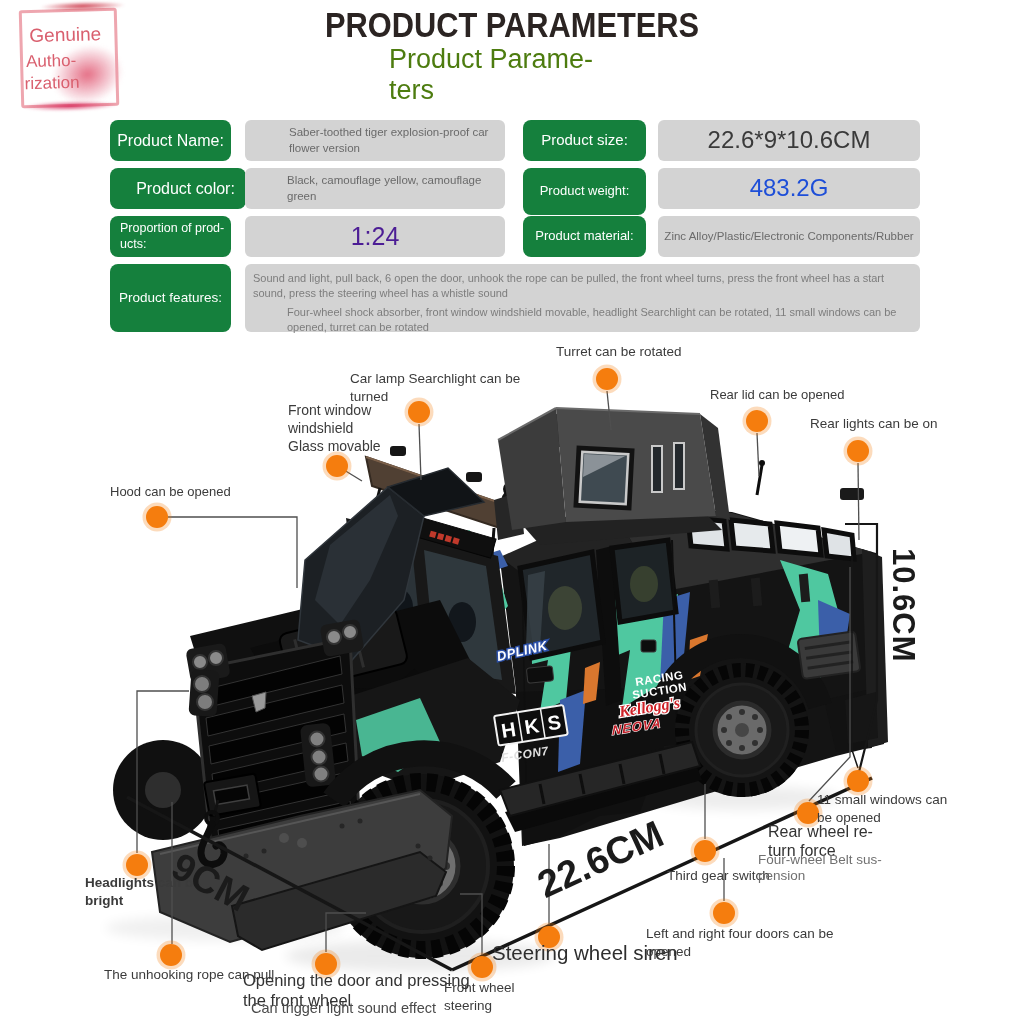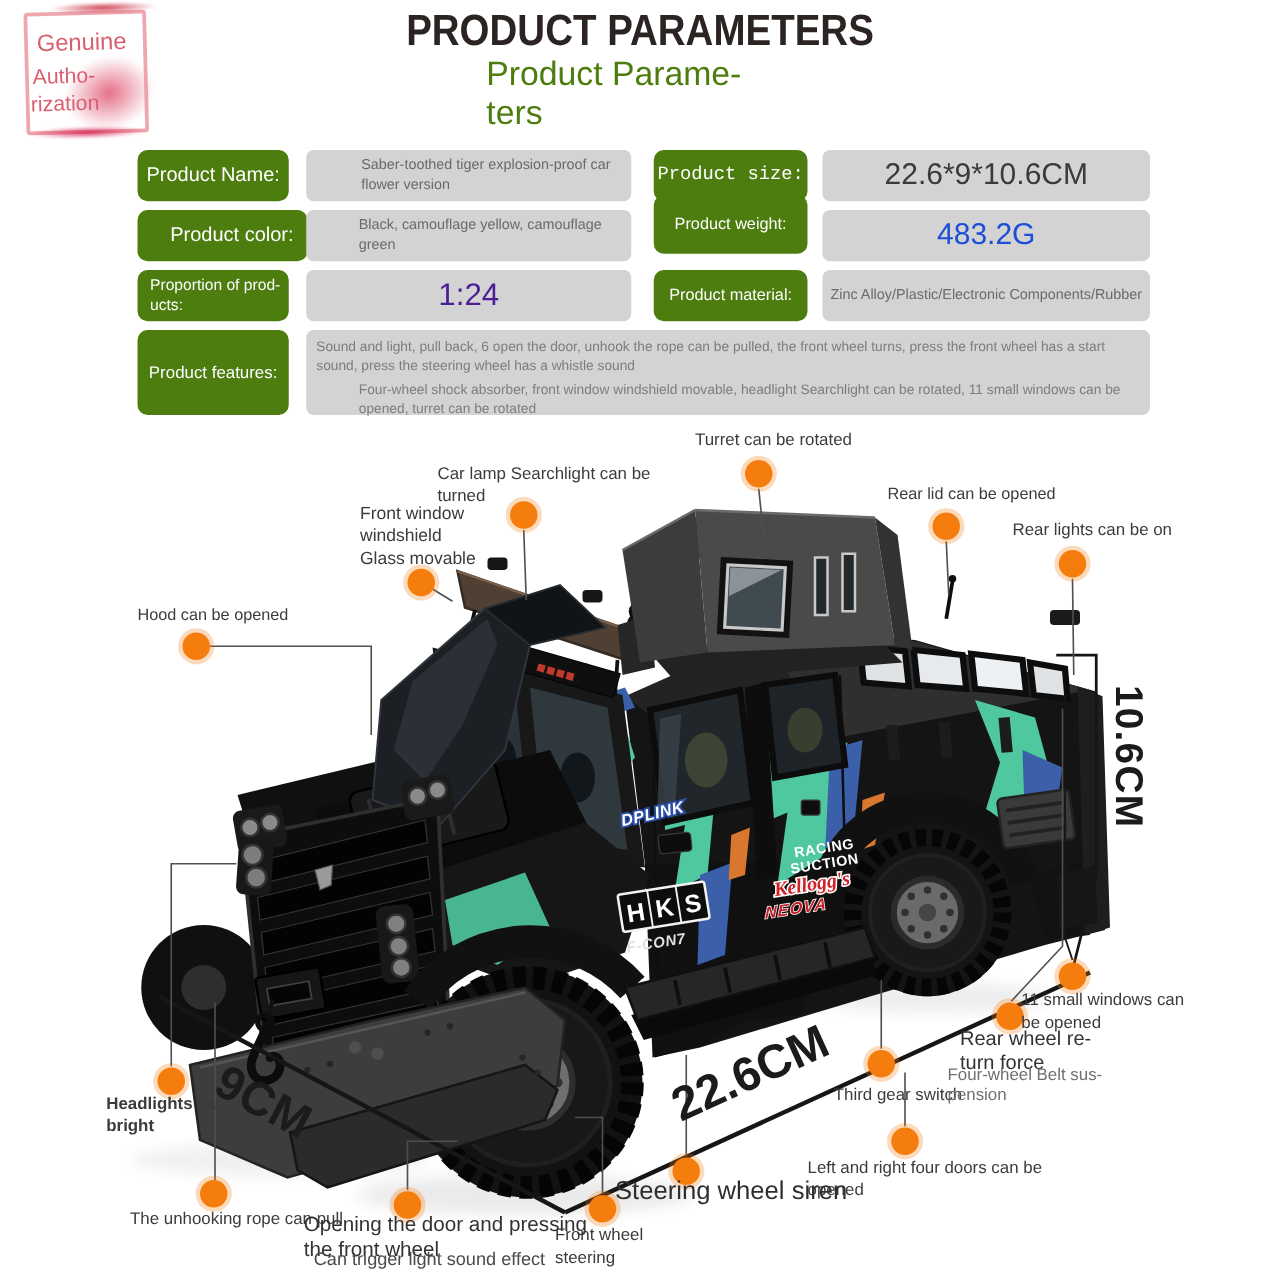--- a/index.html
+++ b/index.html
@@ -21,31 +21,31 @@
          filter:blur(2px);transform:rotate(-14deg);}
   .stamp-smear-top{position:absolute;left:18px;top:-10px;width:86px;height:9px;border-radius:50%;
          background:radial-gradient(closest-side, rgba(198,32,52,.85), rgba(198,32,52,0));filter:blur(1px);}
   .stamp-smear-bottom{position:absolute;left:-2px;bottom:-7px;width:96px;height:10px;border-radius:50%;
          background:radial-gradient(closest-side, rgba(214,40,90,.9), rgba(214,40,90,0));filter:blur(1px);}
   .stamp-l1{position:absolute;left:7px;top:12px;font-size:19px;}
   .stamp-l2{position:absolute;left:3px;top:39px;font-size:17px;}
   .stamp-l3{position:absolute;left:1px;top:61px;font-size:17px;}
 
   
-  .k{position:absolute;background:#4d7c0f;border-radius:8px;color:#fefefe;
+  .k{position:absolute;background:#15803d;border-radius:8px;color:#fefefe;
      display:flex;align-items:center;justify-content:center;text-align:center;white-space:pre-line;line-height:1.25;}
   .v{position:absolute;background:#d3d3d3;border-radius:6px;color:#6a6a6a;
      display:flex;align-items:center;line-height:1.35;}
   .k1{left:110px;top:120px;width:121px;height:41px;font-size:16px;}
   .k2{left:110px;top:168px;width:121px;height:41px;font-size:16px;padding-left:15px;}
   .k3{left:110px;top:216px;width:121px;height:41px;font-size:12.5px;justify-content:flex-start;
       padding-left:10px;box-sizing:border-box;text-align:left;}
   .kf{left:110px;top:264px;width:121px;height:68px;font-size:13.5px;}
-  .k4{left:523px;top:120px;width:123px;height:41px;font-size:15px;font-family:Liberation Mono, monospace;}
-  .k5{left:523px;top:156px;width:123px;height:47px;font-size:13px;}
+  .k4{left:523px;top:120px;width:123px;height:41px;font-size:15px;}
+  .k5{left:523px;top:168px;width:123px;height:47px;font-size:13px;}
   .k6{left:523px;top:216px;width:123px;height:41px;font-size:13px;}
   .v1{left:245px;top:120px;width:260px;height:41px;font-size:11.5px;padding-left:44px;box-sizing:border-box;}
   .v2{left:245px;top:168px;width:260px;height:41px;font-size:11.5px;padding-left:42px;box-sizing:border-box;}
   .v3{left:245px;top:216px;width:260px;height:41px;font-size:25px;justify-content:center;color:#4c1d95;}
   .v4{left:658px;top:120px;width:262px;height:41px;font-size:24px;justify-content:center;color:#3a3a3a;}
   .v5{left:658px;top:168px;width:262px;height:41px;font-size:24px;justify-content:center;color:#1d4ed8;}
   .v6{left:658px;top:216px;width:262px;height:41px;font-size:11.5px;justify-content:center;}
   .vf{left:245px;top:264px;width:675px;height:68px;font-size:11px;color:#7d7d7d;display:block;
       box-sizing:border-box;padding:7px 8px 0 8px;}
   .vf .p2{margin-top:4px;margin-left:34px;}

